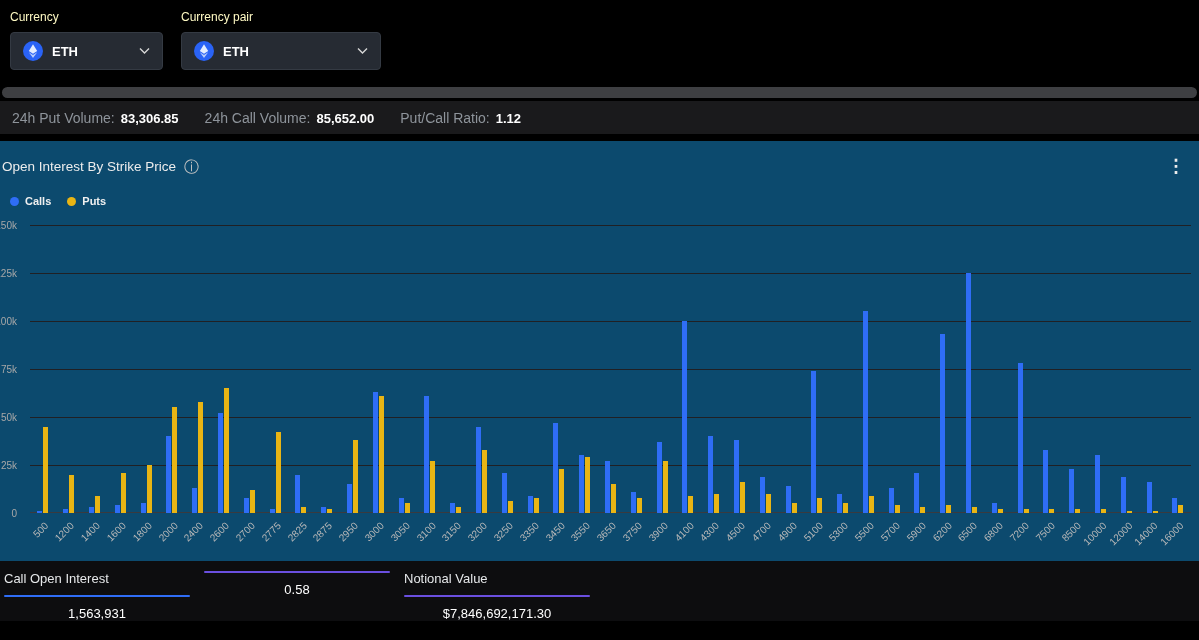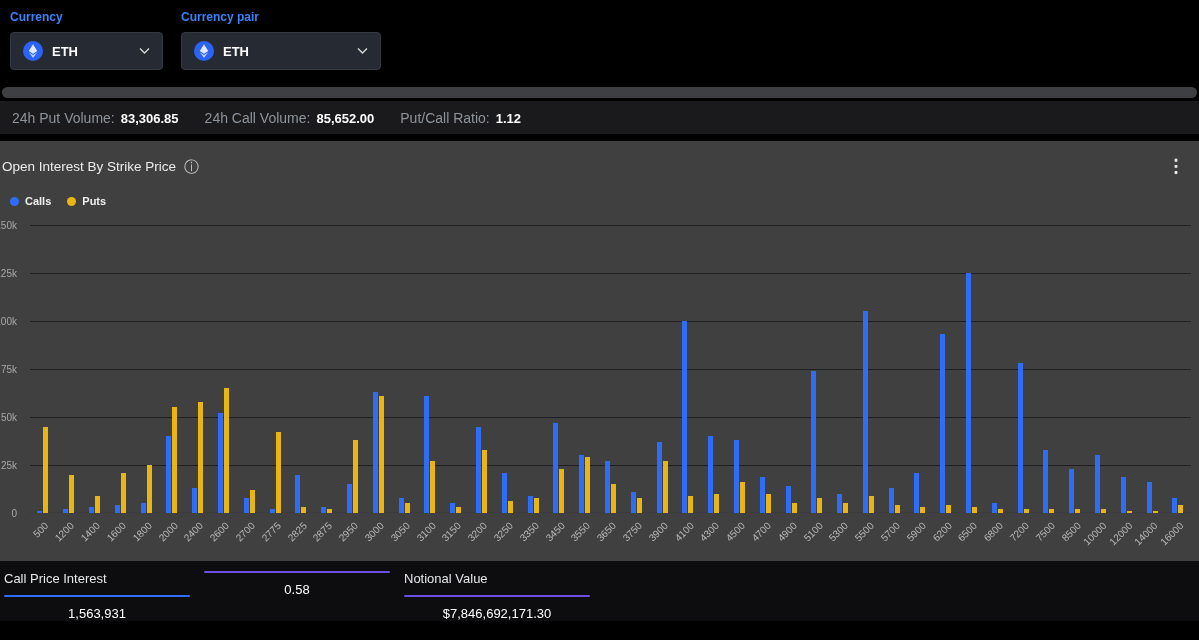--- a/index.html
+++ b/index.html
@@ -7,21 +7,21 @@
   body {
     width:1199px; height:640px; overflow:hidden;
     background:#000; color:#fff;
     font-family:"Liberation Sans", sans-serif;
     font-size:13px;
   }
 
   
   .controls-row { display:flex; gap:18px; padding:10px 10px 10px 10px; height:86px; }
   .control-group { display:flex; flex-direction:column; }
-  .control-label { font-size:12px; font-weight:bold; color:#3b82f6; margin-bottom:8px; }
+  .control-label { font-size:12px; font-weight:normal; color:#fef9c3; margin-bottom:8px; }
   .dropdown {
     height:38px; background:#262b33; border:1px solid #343a43; border-radius:4px;
     display:flex; align-items:center; gap:9px; padding:0 12px; cursor:pointer;
   }
   .dd-currency { width:153px; }
   .dd-pair { width:200px; }
   .dd-value { font-weight:bold; font-size:13px; color:#fff; }
   .dd-chevron { margin-left:auto; display:flex; }
 
   
@@ -31,21 +31,21 @@
   
   .stats-row {
     height:33px; margin-top:2px; background:#1a1a1c;
     display:flex; align-items:center; gap:26px; padding:0 12px;
   }
   .stat-item { display:flex; align-items:baseline; }
   .stat-label { color:#8e949b; font-size:14px; }
   .stat-value { color:#fff; font-weight:bold; font-size:13px; margin-left:6px; }
 
   
-  .chart-section { background:#404040; margin-top:7px; padding-bottom:2px; }
+  .chart-section { background:#0c4a6e; margin-top:7px; padding-bottom:2px; }
   .chart-header { display:flex; align-items:center; padding:16px 14px 10px 2px; }
   .chart-title { font-size:13.5px; color:#ececec; }
   .info-icon { margin-left:8px; color:#c4c4c4; font-size:15px; line-height:1; cursor:pointer; }
   .header-right { margin-left:auto; display:flex; align-items:center; gap:16px; }
   .expirations-btn {
     background:#3b424c; border:none; border-radius:4px; height:27px; padding:0 11px;
     color:#fff; font-weight:bold; font-size:12px; font-family:inherit;
     display:flex; align-items:center; gap:9px; cursor:pointer;
   }
   .kebab-icon { color:#ececec; font-size:18px; font-weight:bold; cursor:pointer; line-height:1; }
@@ -497,21 +497,21 @@
         <span class="xlabel">14000</span>
       </div>
       <div class="xlabel-slot">
         <span class="xlabel">16000</span>
       </div>
     </div>
 </div>
 
 <div class="footer">
     <div class="fstat">
-      <div class="fstat-label">Call Price Interest</div>
+      <div class="fstat-label">Call Open Interest</div>
       <div class="fstat-line" style="background: rgb(47, 109, 246);"></div>
       <div class="fstat-value">1,563,931</div>
     </div>
     <div class="fstat">
       <div class="fstat-line" style="background: rgb(106, 79, 224);"></div>
       <div class="fstat-value">0.58</div>
     </div>
     <div class="fstat">
       <div class="fstat-label">Notional Value</div>
       <div class="fstat-line" style="background: rgb(106, 79, 224);"></div>

